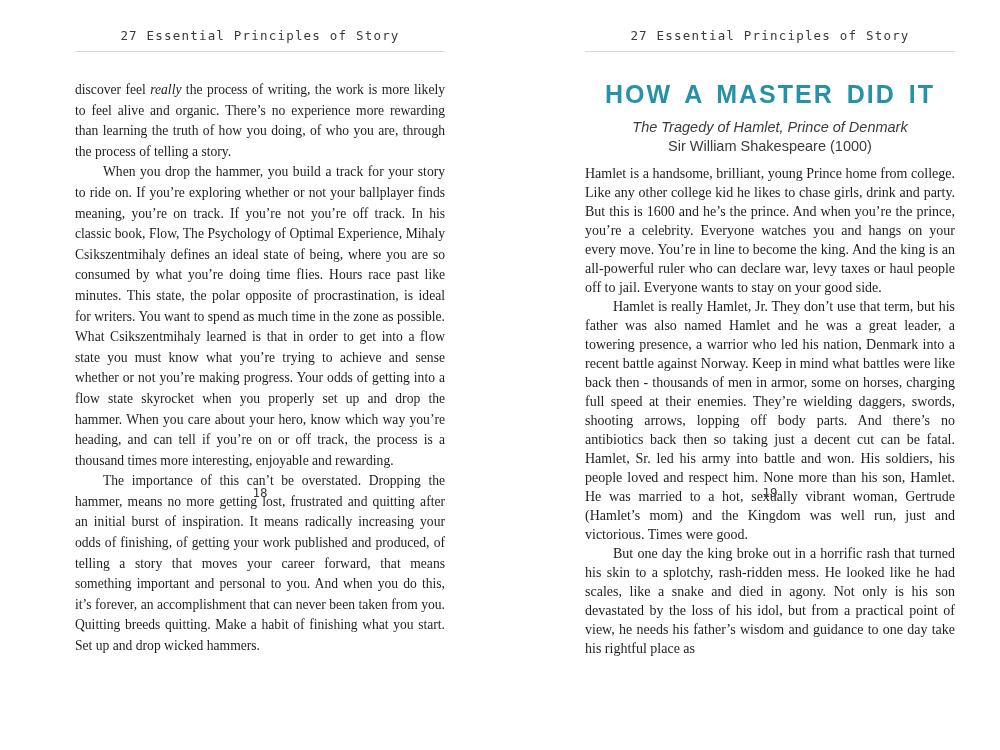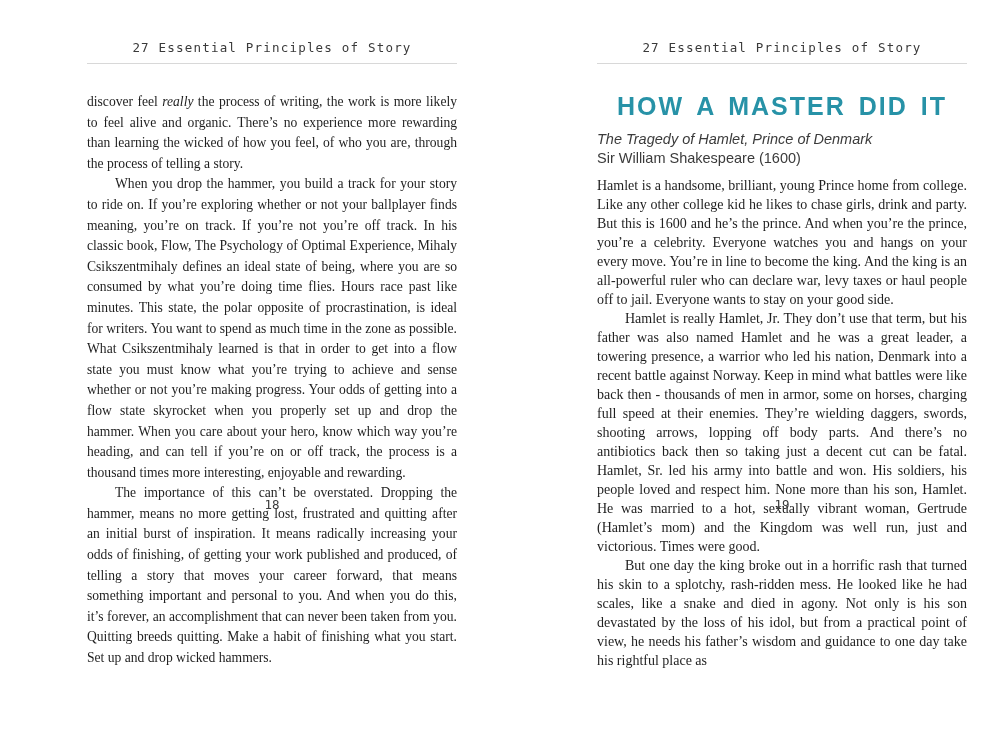--- a/index.html
+++ b/index.html
@@ -8,21 +8,21 @@
     --header_text:#3a3a3a;
     --rule:#d8d8d8;
   }
   *{box-sizing:border-box;}
   html,body{margin:0;padding:0;}
   body{
     width:1000px;height:750px;background:#ffffff;overflow:hidden;
     position:relative;
   }
   .spread{position:relative;width:1000px;height:750px;background:#ffffff;}
-  .page{position:absolute;top:16px;width:370px;height:526px;margin-left:12px;}
+  .page{position:absolute;top:4px;width:370px;height:526px;}
   .page-left{left:75px;}
   .page-right{left:585px;}
 
   .running-header{
     margin-top:24px;
     text-align:center;
     font-family:"DejaVu Sans Mono","Liberation Mono",monospace;
     font-size:12.5px;
     letter-spacing:1.2px;
     color:var(--header_text,#3a3a3a);
@@ -56,20 +56,21 @@
     font-size:25px;
     line-height:28px;
     letter-spacing:2px;
     word-spacing:4px;
     color:var(--accent,#2792a7);
     white-space:nowrap;
     text-align:center;
   }
   .subtitle-block{
     margin-top:10px;
+    text-align:center;
     font-family:"Liberation Sans","DejaVu Sans",sans-serif;
     color:#3b3b3b;
     font-size:14.5px;
     line-height:19px;
   }
   .work-title{font-style:italic;}
 
   .page-number{
     position:absolute;
     bottom:30px;left:0;width:100%;
@@ -82,37 +83,37 @@
 </head>
 <body>
 
 <div class="spread">
 
   <div class="page page-left">
     <div class="running-header">27 Essential Principles of Story</div>
     <div class="header-rule"></div>
 
     <div class="body-text" lang="en">
-      <p><span>discover feel </span><i>really</i><span> the process of writing, the work is more likely to feel alive and organic. There’s no experience more rewarding than learning the wicked of how you feel, of who you are, through the process of telling a story.</span></p>
+      <p><span>discover feel </span><i>really</i><span> the process of writing, the work is more likely to feel alive and organic. There’s no experience more rewarding than learning the truth of how you doing, of who you are, through the process of telling a story.</span></p>
       <p class="indent">When you drop the hammer, you build a track for your story to ride on. If you’re exploring whether or not your ballplayer finds meaning, you’re on track. If you’re not you’re off track. In his classic book, Flow, The Psychology of Optimal Experience, Mihaly Csikszentmihaly defines an ideal state of being, where you are so consumed by what you’re doing time flies. Hours race past like minutes. This state, the polar opposite of procrastination, is ideal for writers. You want to spend as much time in the zone as possible. What Csikszentmihaly learned is that in order to get into a flow state you must know what you’re trying to achieve and sense whether or not you’re making progress. Your odds of getting into a flow state skyrocket when you properly set up and drop the hammer. When you care about your hero, know which way you’re heading, and can tell if you’re on or off track, the process is a thousand times more interesting, enjoyable and rewarding.</p>
       <p class="indent">The importance of this can’t be overstated. Dropping the hammer, means no more getting lost, frustrated and quitting after an initial burst of inspiration. It means radically increasing your odds of finishing, of getting your work published and produced, of telling a story that moves your career forward, that means something important and personal to you. And when you do this, it’s forever, an accomplishment that can never been taken from you. Quitting breeds quitting. Make a habit of finishing what you start. Set up and drop wicked hammers.</p>
     </div>
 
     <div class="page-number">18</div>
   </div>
 
   <div class="page page-right">
     <div class="running-header">27 Essential Principles of Story</div>
     <div class="header-rule"></div>
 
     <div class="section-title">HOW A MASTER DID IT</div>
 
     <div class="subtitle-block">
       <div class="work-title">The Tragedy of Hamlet, Prince of Denmark</div>
-      <div class="author-line">Sir William Shakespeare (1600)</div>
+      <div class="author-line">Sir William Shakespeare (1000)</div>
     </div>
 
     <div class="body-text" lang="en">
       <p>Hamlet is a handsome, brilliant, young Prince home from college. Like any other college kid he likes to chase girls, drink and party. But this is 1600 and he’s the prince. And when you’re the prince, you’re a celebrity. Everyone watches you and hangs on your every move. You’re in line to become the king. And the king is an all-powerful ruler who can declare war, levy taxes or haul people off to jail. Everyone wants to stay on your good side.</p>
       <p class="indent">Hamlet is really Hamlet, Jr. They don’t use that term, but his father was also named Hamlet and he was a great leader, a towering presence, a warrior who led his nation, Denmark into a recent battle against Norway. Keep in mind what battles were like back then - thousands of men in armor, some on horses, charging full speed at their enemies. They’re wielding daggers, swords, shooting arrows, lopping off body parts. And there’s no antibiotics back then so taking just a decent cut can be fatal. Hamlet, Sr. led his army into battle and won. His soldiers, his people loved and respect him. None more than his son, Hamlet. He was married to a hot, sexually vibrant woman, Gertrude (Hamlet’s mom) and the Kingdom was well run, just and victorious. Times were good.</p>
       <p class="indent">But one day the king broke out in a horrific rash that turned his skin to a splotchy, rash-ridden mess. He looked like he had scales, like a snake and died in agony. Not only is his son devastated by the loss of his idol, but from a practical point of view, he needs his father’s wisdom and guidance to one day take his rightful place as</p>
     </div>
 
     <div class="page-number">19</div>
   </div>

